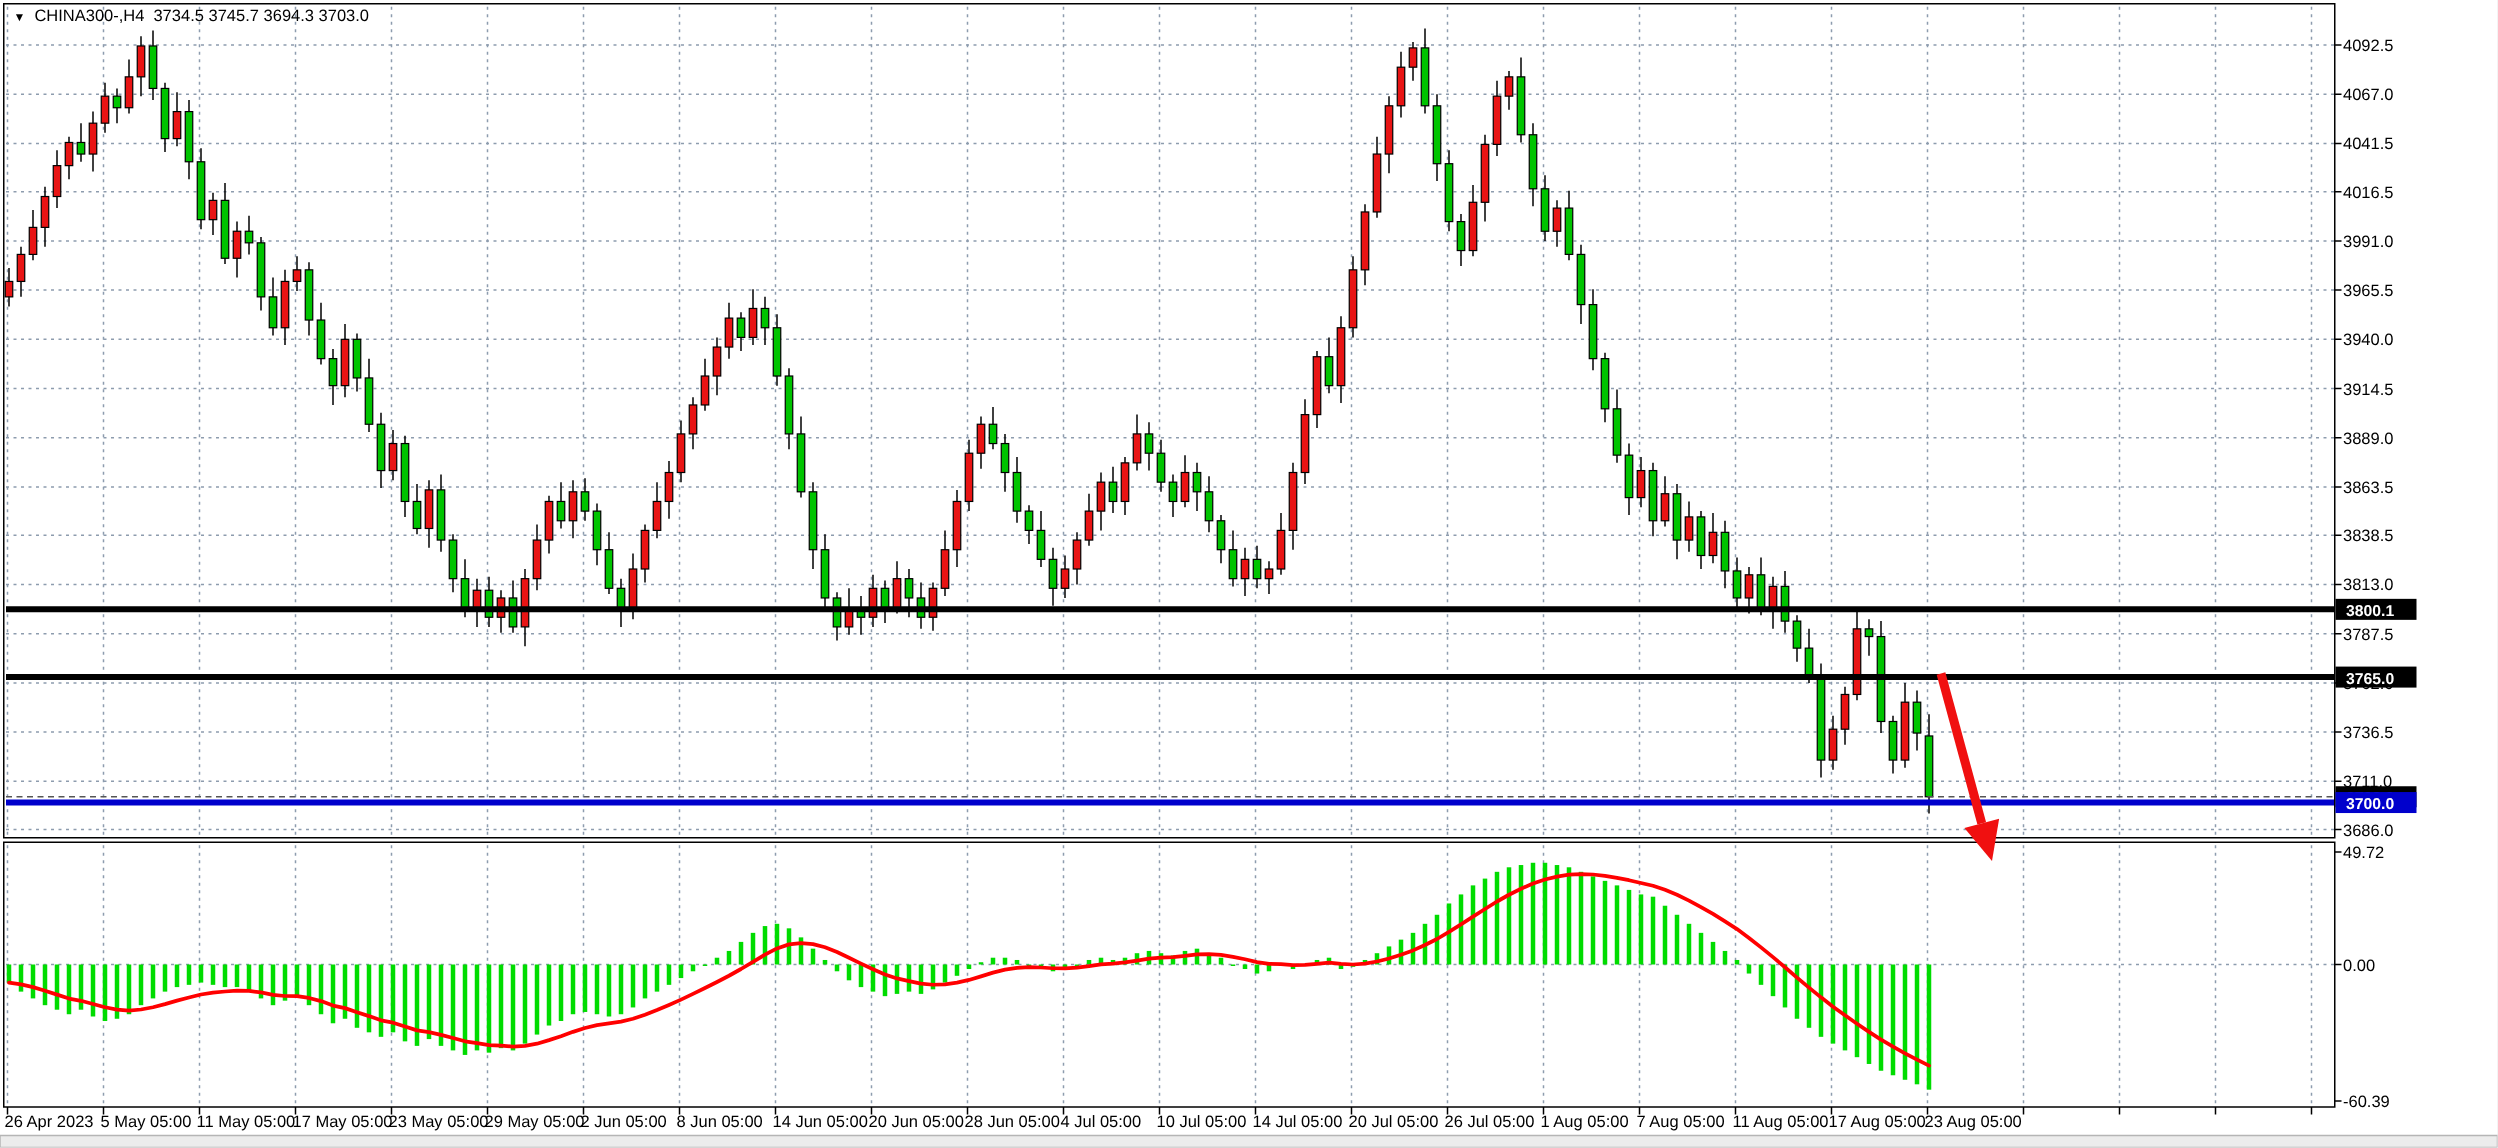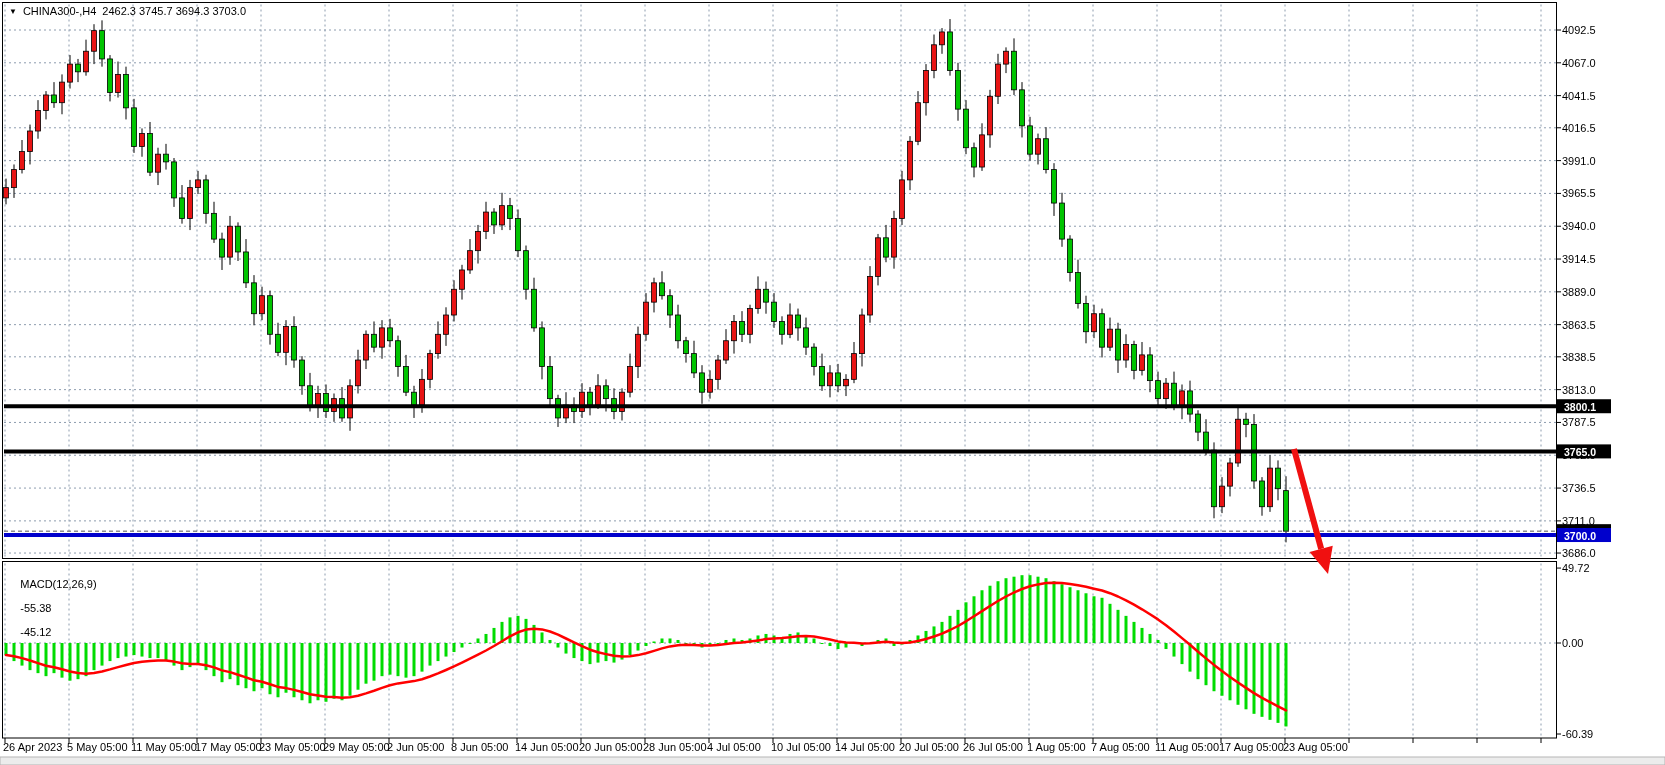--- a/index.html
+++ b/index.html
@@ -672,23 +672,16 @@
       <text x="1564" y="535.66965" fill="#ffffff" font-size="10.5px" font-family="&quot;Liberation Sans&quot;,sans-serif" font-weight="bold">3703.0</text>
       <rect x="1557" y="528.0297499999999" width="54" height="14" fill="#0000cc"></rect>
       <text x="1564" y="539.5297499999999" fill="#ffffff" font-size="10.5px" font-family="&quot;Liberation Sans&quot;,sans-serif" font-weight="bold">3700.0</text>
       <line x1="1294" y1="449" x2="1321.175931992034" y2="548.911514676596" stroke="#f01010" stroke-width="6"></line>
       <polygon points="1328,574 1309.5966310735398,552.0610845264264 1332.7552329105283,545.7619448267656" fill="#f01010"></polygon>
     </svg>
 
   <div id="header-line" class="overlay">
     <span class="tri">▼</span>
     <span class="lbl-strong">CHINA300-,H4</span>
-    <span>2462.3 3745.7 3694.3 3703.0</span>
+    <span>3734.5 3745.7 3694.3 3703.0</span>
   </div>
 
-  <div id="macd-label" class="overlay">
-    <span>MACD(12,26,9)</span>
-    <span> </span>
-    <span>-55.38</span>
-    <span> </span>
-    <span>-45.12</span>
-  </div>
 </div>
 
 </body></html>

